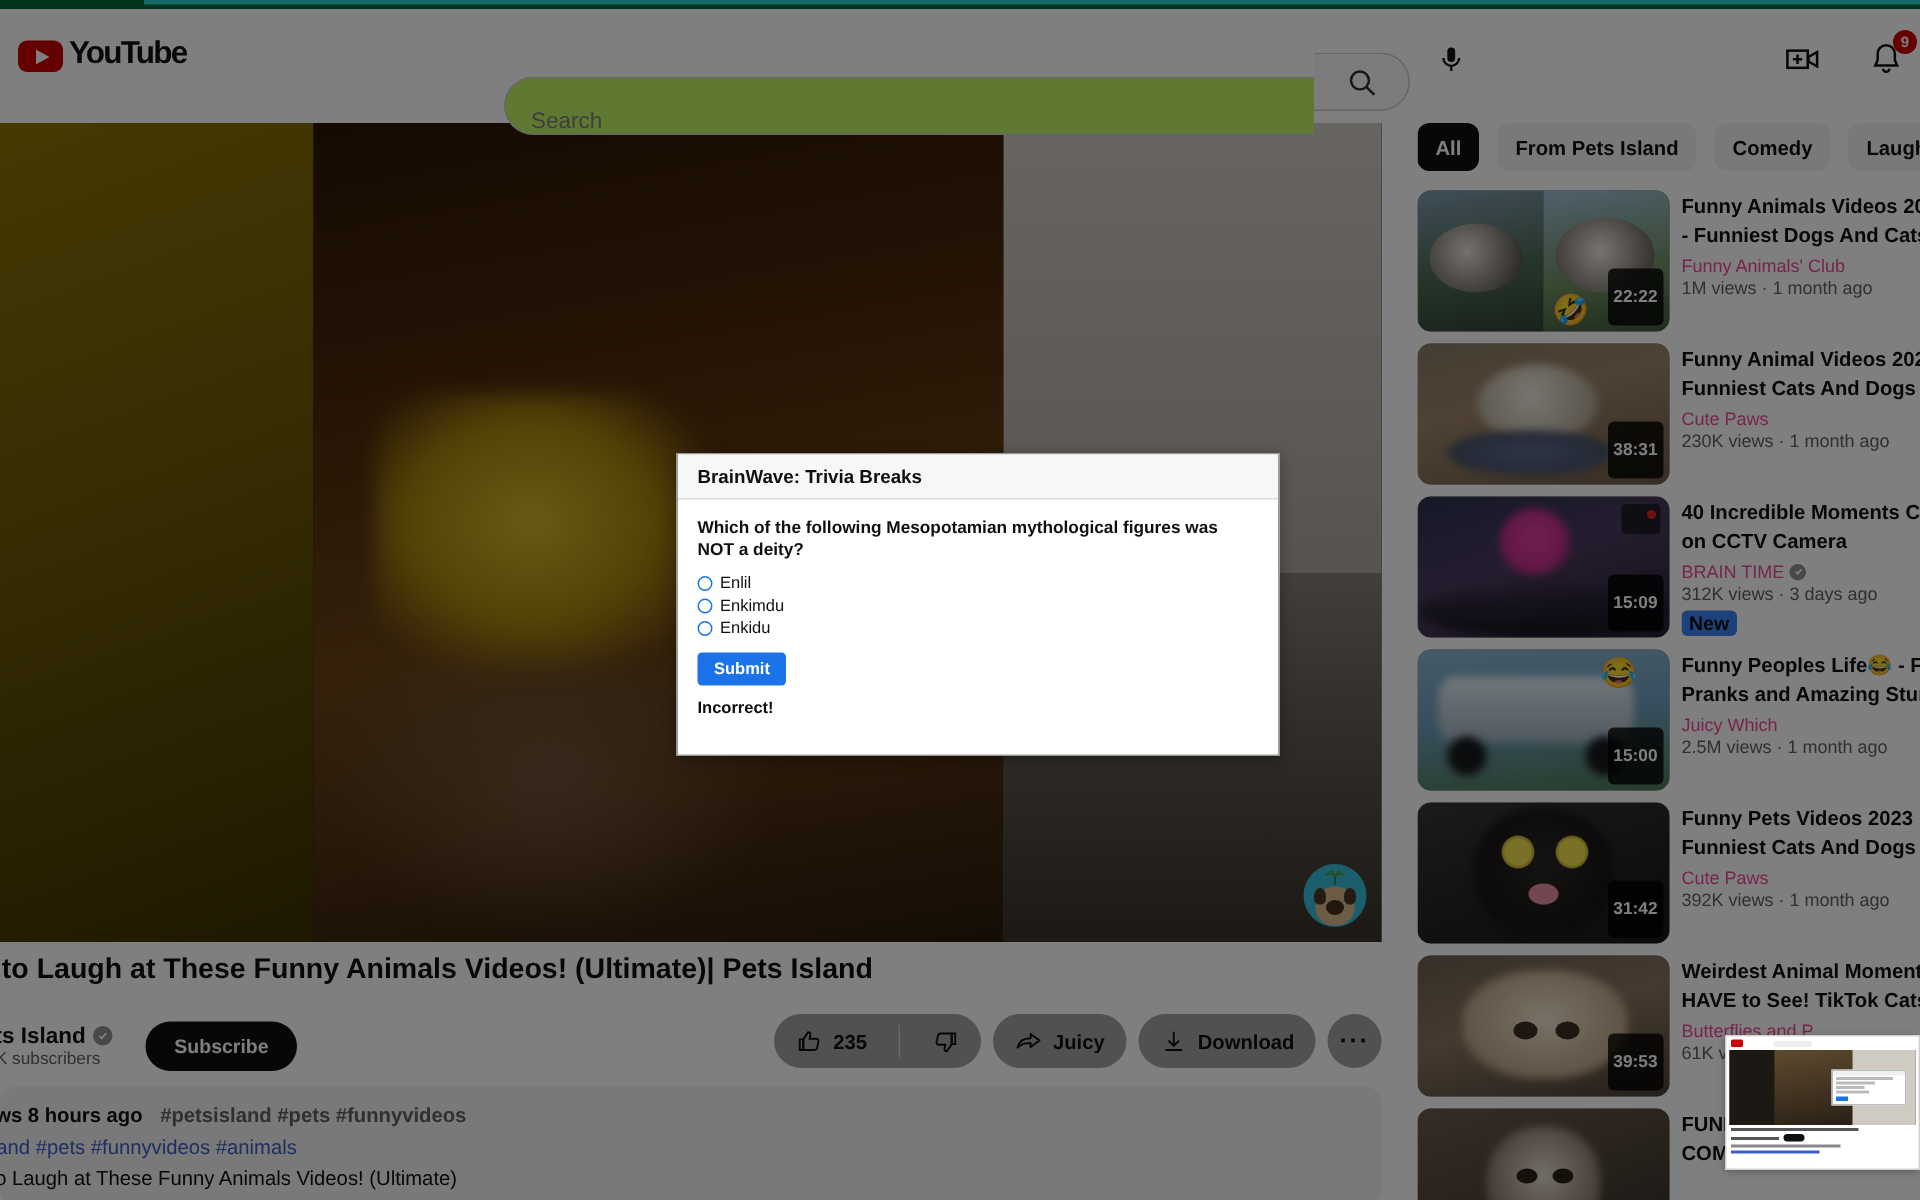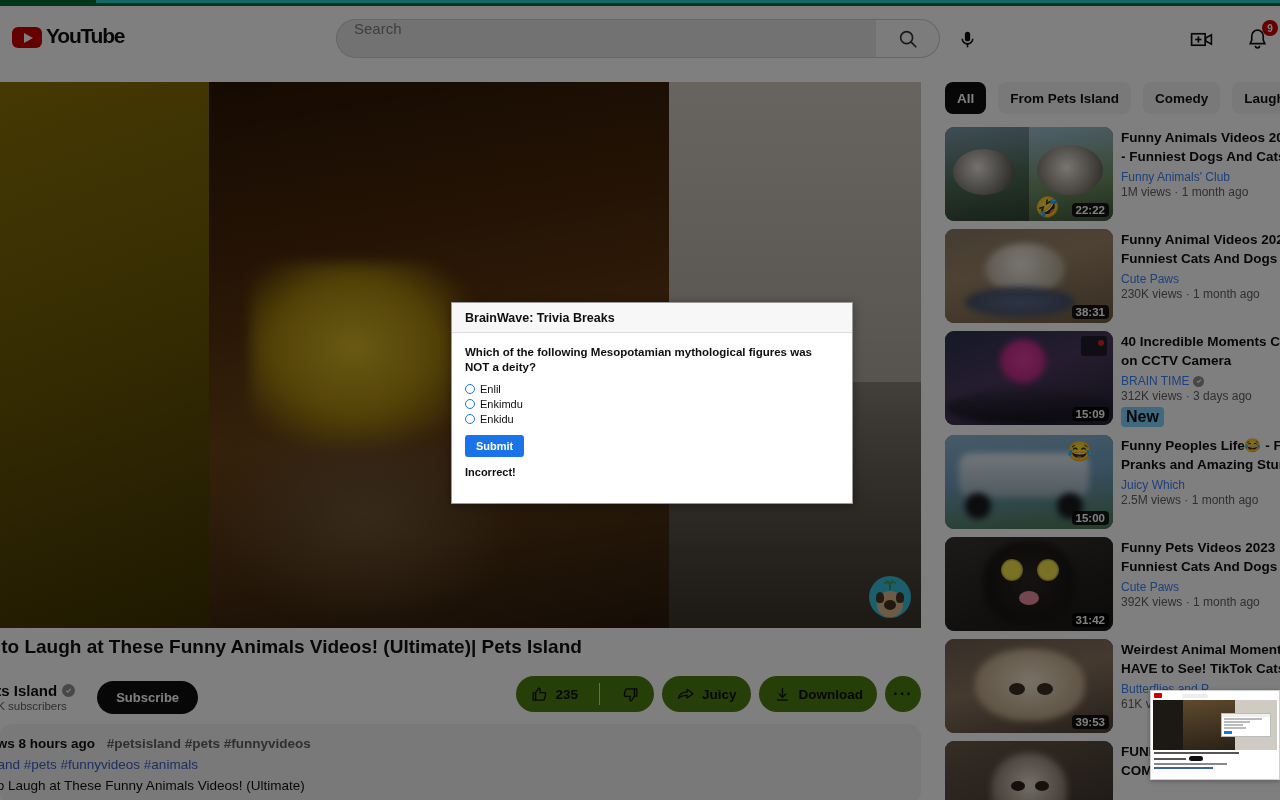--- a/index.html
+++ b/index.html
@@ -33,22 +33,22 @@
   .yt-play .tri {
     width:0; height:0; border-left:9px solid #fff;
     border-top:5.5px solid transparent; border-bottom:5.5px solid transparent;
     margin-left:2px;
   }
   .yt-word { font-size:21px; font-weight:bold; letter-spacing:-1.2px; color:#0f0f0f; }
 
   .search-wrap { position:absolute; left:336px; top:13px; display:flex; align-items:center; }
   .search-box {
     width:540px; height:39px; border:1px solid #ccc; border-right:none;
-    border-radius:20px 0 0 20px; display:flex; align-items:flex-start;
-    padding-left:17px; background:#e5e5e5;
+    border-radius:20px 0 0 20px; display:flex; align-items:flex-end;
+    padding-left:17px; background:#bef264;margin-top:32px;
   }
   .search-ph { font-size:15px; color:#7c7c7c; }
   .search-btn {
     width:64px; height:39px; border:1px solid #ccc; border-left:none;
     border-radius:0 20px 20px 0; background:#f8f8f8;
     display:flex; align-items:center; justify-content:center;
   }
   .mic-btn {
     position:absolute; left:948px; top:14px; width:38px; height:38px;
     border-radius:50%; display:flex; align-items:center; justify-content:center;
@@ -119,21 +119,21 @@
     width:13px; height:13px; border-radius:50%; background:#909090;
     display:inline-flex; align-items:center; justify-content:center;
   }
   .subs { font-size:11.5px; color:#606060; margin-top:1px; }
   .sub-btn {
     margin-left:22px; background:#0f0f0f; color:#fff; font-size:13px; font-weight:bold;
     border-radius:18px; padding:9px 19px; border:none; cursor:pointer;
   }
   .actions { position:absolute; right:0px; top:0; display:flex; align-items:center; gap:8px; }
   .pill {
-    background:#4d7c0f; border-radius:18px; height:36px; display:flex;
+    background:#a3a3a3; border-radius:18px; height:36px; display:flex;
     align-items:center; padding:0 14px; gap:7px; font-size:13.5px;
     font-weight:bold; color:#0f0f0f; cursor:pointer;
   }
   .pill.split { padding:0; }
   .pill .seg { display:flex; align-items:center; gap:6px; padding:0 14px; height:36px; }
   .pill .divider { width:1px; height:22px; background:#d0d0d0; }
   .pill.round { width:36px; padding:0; justify-content:center; font-size:17px; letter-spacing:1px; }
 
   
   #desc {
@@ -154,33 +154,33 @@
   }
   .chip.active { background:#0f0f0f; color:#fff; }
   .vlist { margin-top:13px; display:flex; flex-direction:column; gap:8px; }
   .vitem { display:flex; gap:8px; cursor:pointer; }
   .vthumb {
     width:168px; height:94px; min-width:168px; border-radius:9px; position:relative;
     overflow:hidden; background:#555;
   }
   .vdur {
     position:absolute; right:4px; bottom:4px; background:rgba(0,0,0,0.8); color:#fff;
-    font-size:11.5px; font-weight:bold; border-radius:4px; padding:1px 4px;text-align:right;
+    font-size:11.5px; font-weight:bold; border-radius:4px; padding:13px 4px;text-align:right;
   }
   .vmeta { padding-top:1px; overflow:hidden; }
   .vtitle {
     font-size:13.5px; font-weight:bold; color:#0f0f0f; line-height:19px;
     white-space:nowrap; overflow:visible;
   }
-  .vchan { font-size:12px; color:#3b82f6; margin-top:4px; display:flex; align-items:center; gap:4px; white-space:nowrap; }
+  .vchan { font-size:12px; color:#ec4899; margin-top:4px; display:flex; align-items:center; gap:4px; white-space:nowrap; }
   .vchan .verified { width:11px; height:11px; }
   .vstats { font-size:12px; color:#606060; margin-top:1px; white-space:nowrap; }
   .newbadge {
-    display:inline-block; margin-top:4px; background:#7dd3fc; color:#0f0f0f;
-    font-size:16px; font-weight:bold; border-radius:4px; padding:1px 5px;
+    display:inline-block; margin-top:4px; background:#3b82f6; color:#0f0f0f;
+    font-size:13px; font-weight:bold; border-radius:4px; padding:1px 5px;
   }
 
   
   .t1a { position:absolute; left:0; top:0; width:84px; height:100%; background:linear-gradient(170deg,#7f9bb0,#4d6b55 55%,#2f4434); }
   .t1b { position:absolute; left:84px; top:0; width:84px; height:100%; background:linear-gradient(170deg,#9fc0d8,#6f8f63 60%,#3d5a3a); }
   .husky { position:absolute; border-radius:50%; }
   .emoji { position:absolute; font-size:20px; line-height:1; }
   .t2 { position:absolute; inset:0; background:linear-gradient(165deg,#8a7b66 0%,#9d8468 40%,#6e5b45 100%); }
   .t3 { position:absolute; inset:0; background:linear-gradient(160deg,#2b3150 0%,#4a3a5e 45%,#241f33 100%); }
   .t4 { position:absolute; inset:0; background:linear-gradient(175deg,#8bb6cf 0%,#6f9ec0 45%,#4e7a55 100%); }

